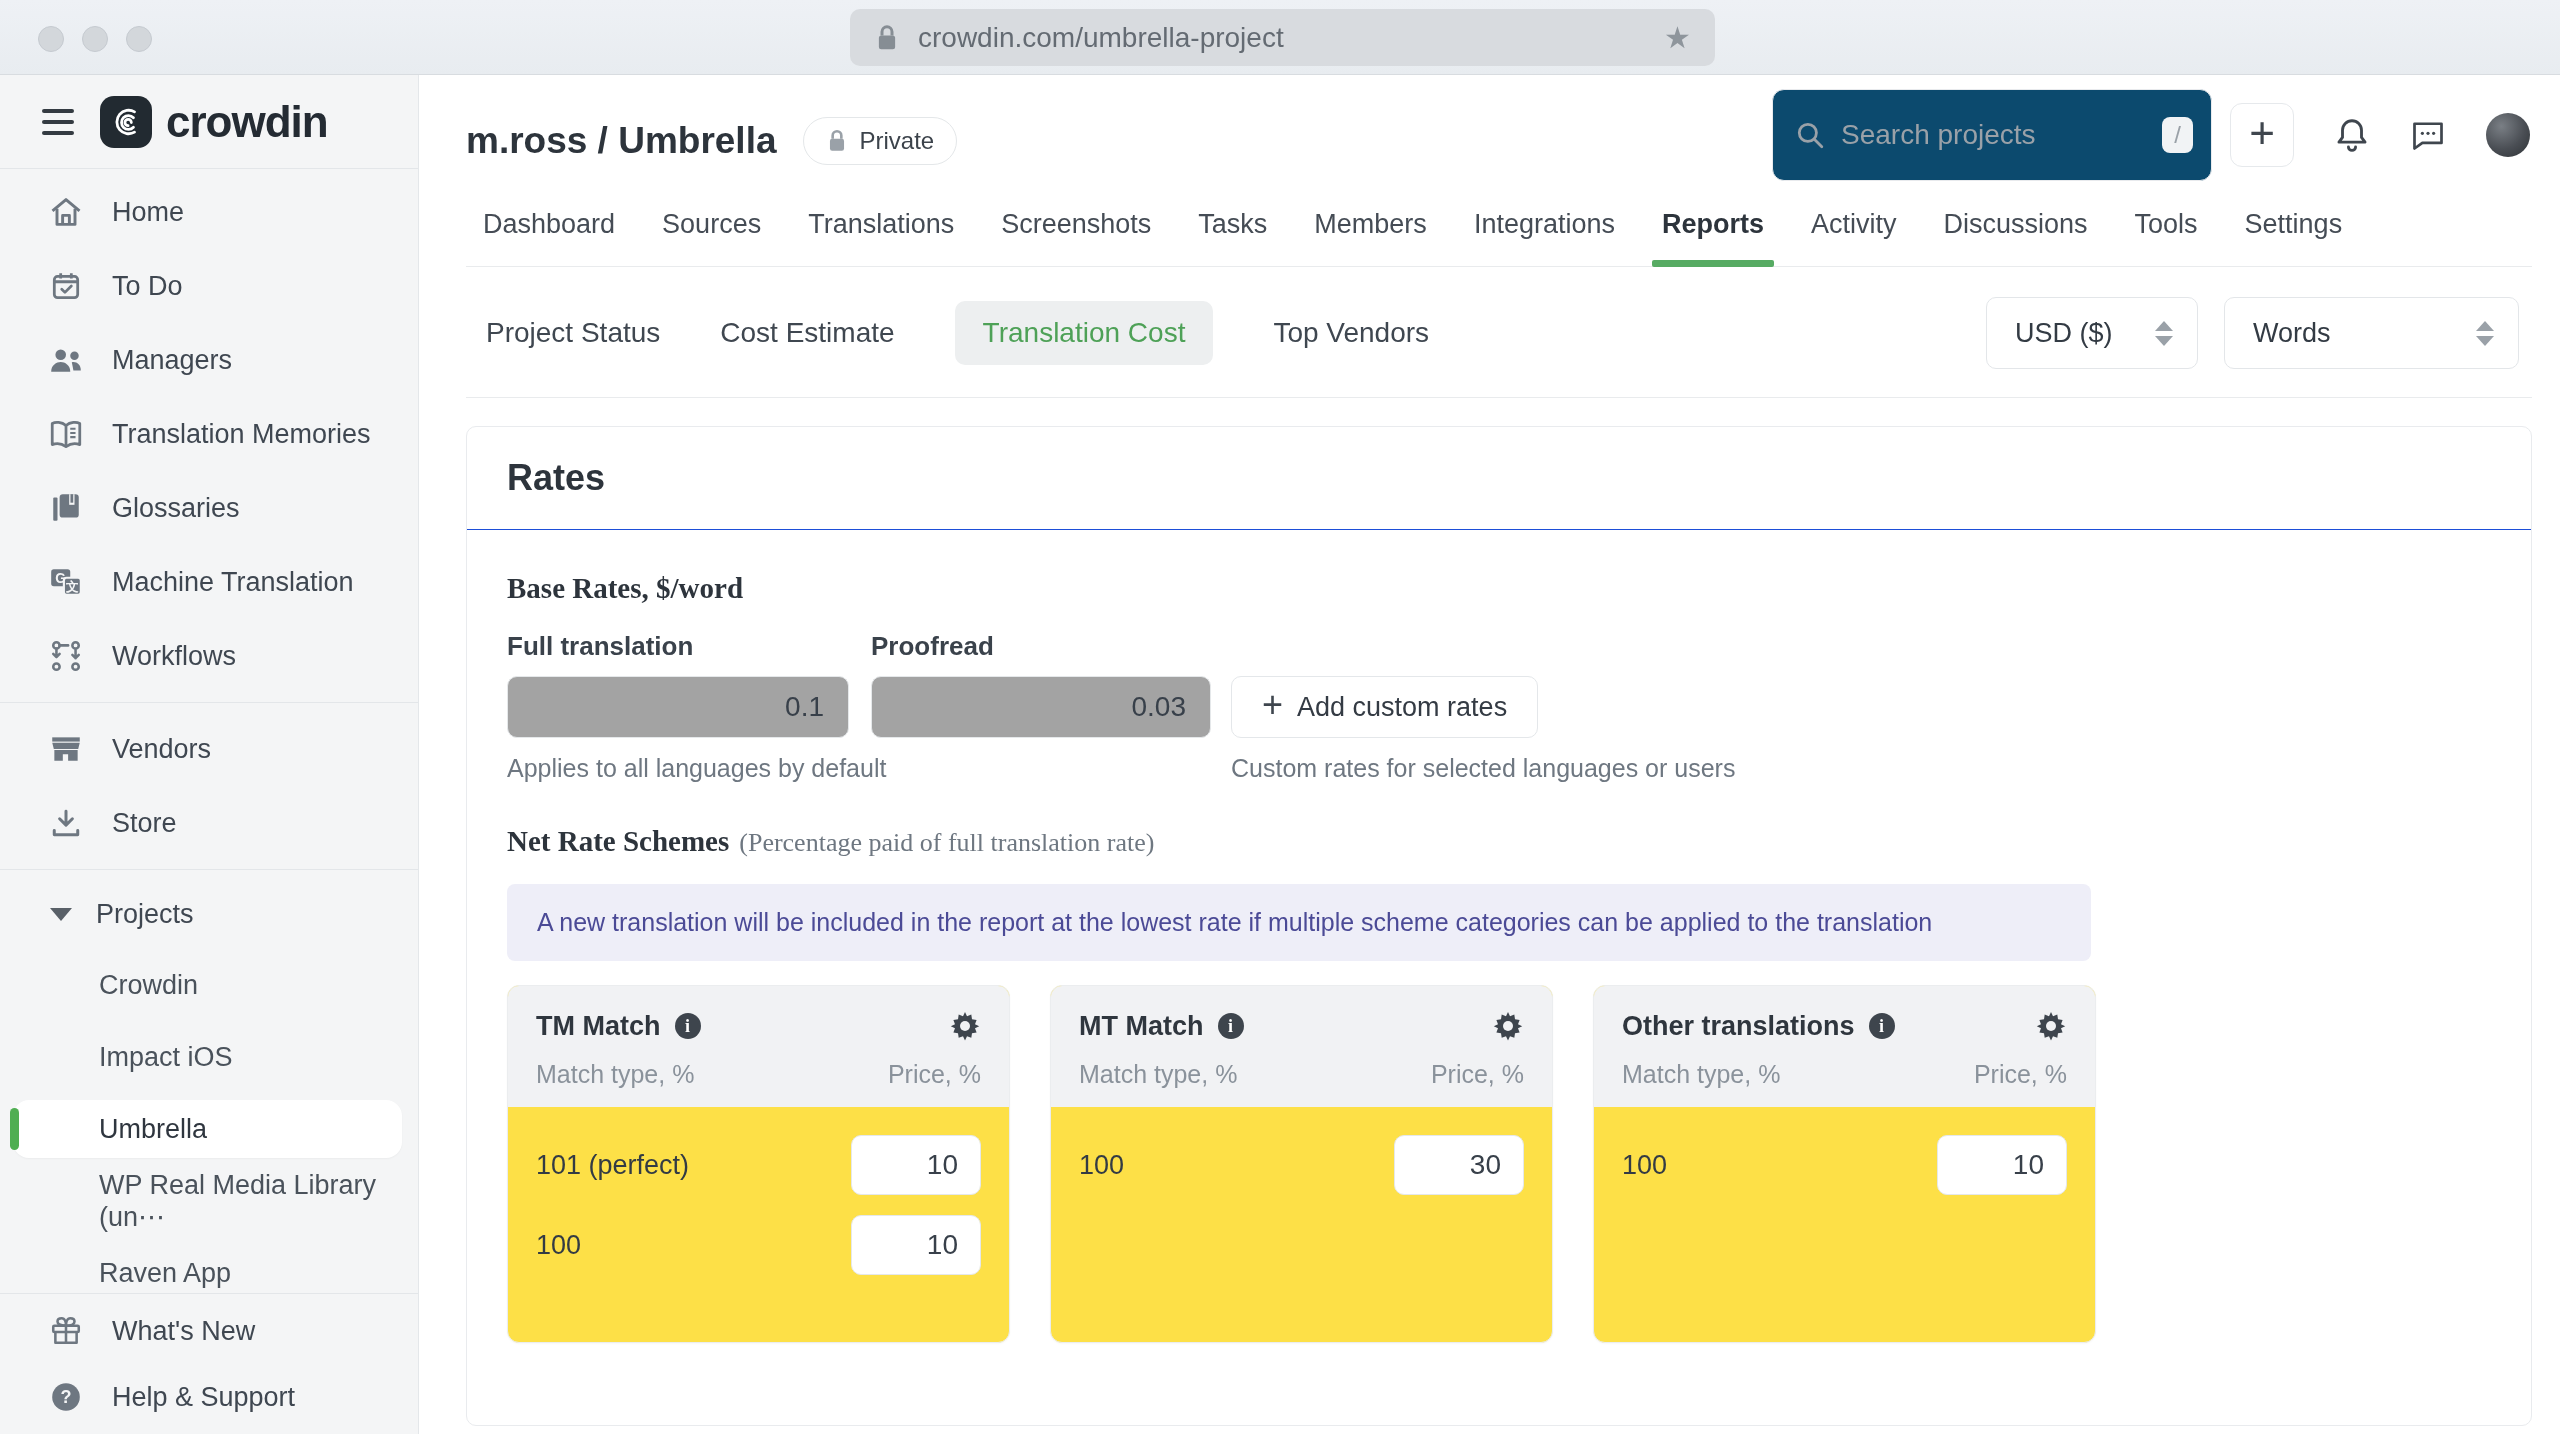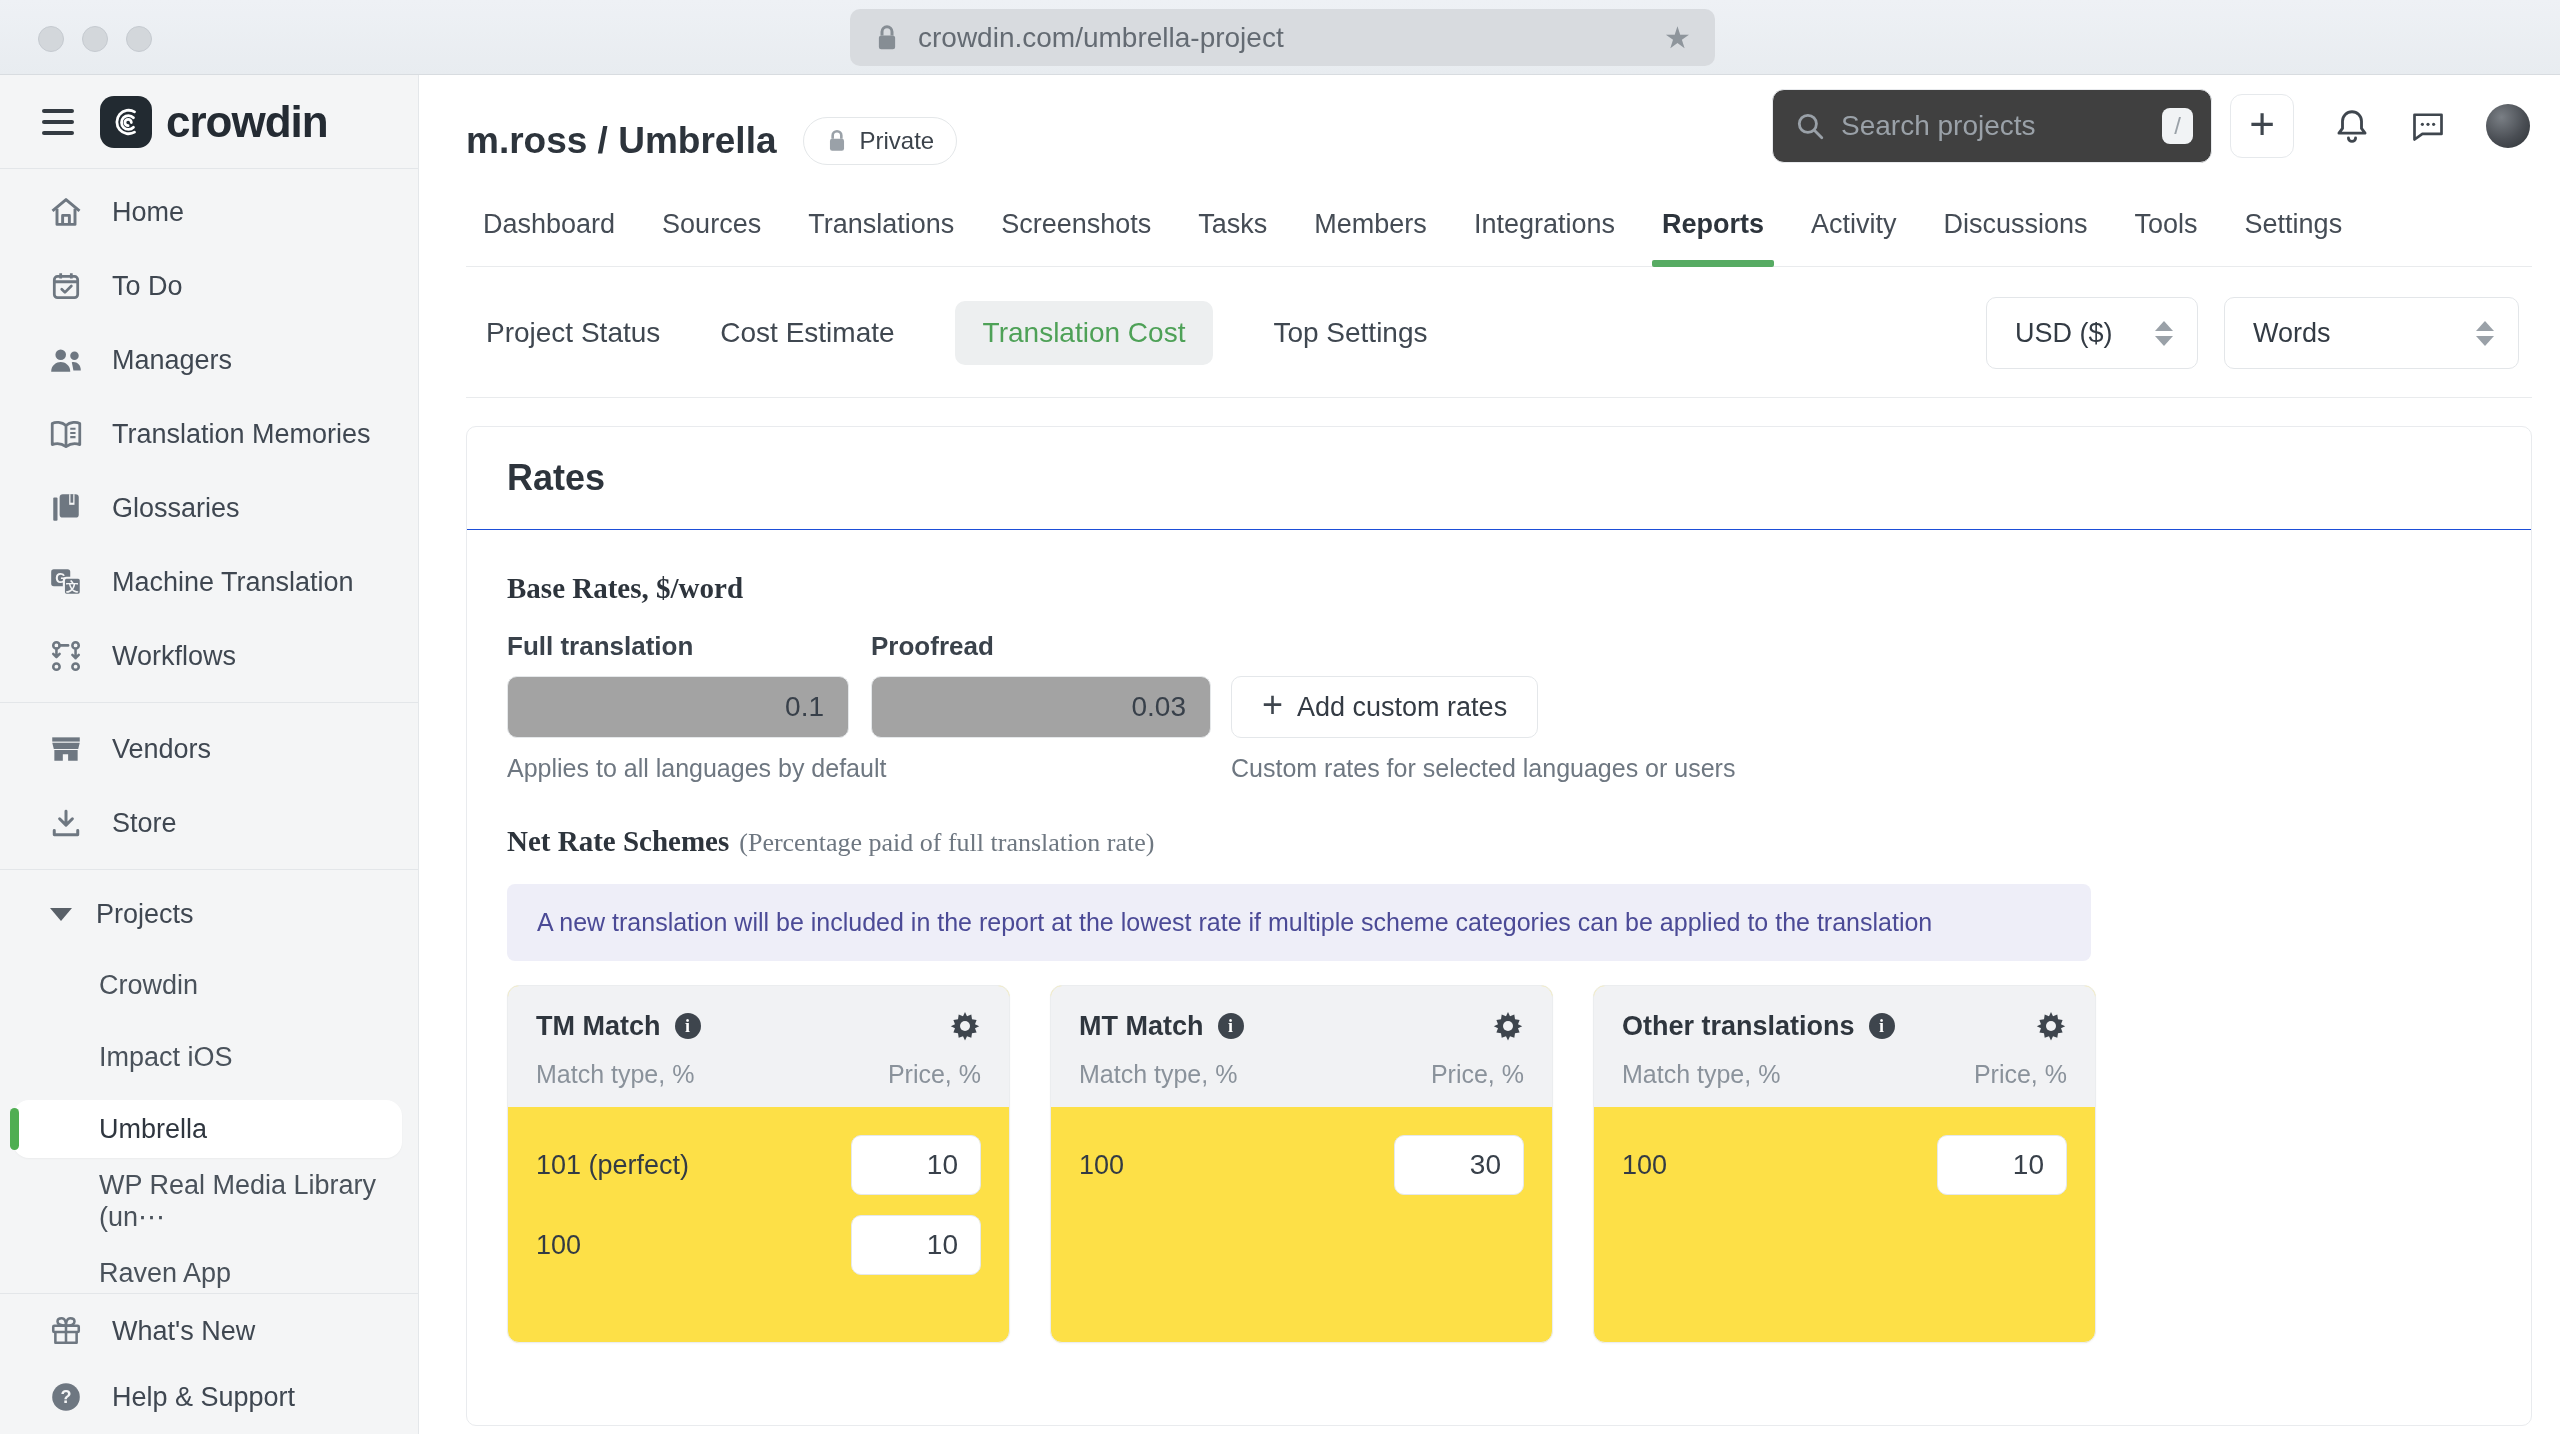--- a/index.html
+++ b/index.html
@@ -84,22 +84,22 @@
   .page-header { display:flex; align-items:center; margin:34px 0 0 47px; height:64px; }
   .page-title { font-size:37px; font-weight:bold; color:#2d343c; margin:0; }
   .badge {
     display:flex; align-items:center; gap:12px; margin-left:26px;
     border:1px solid #e4e7e9; border-radius:999px; padding:9px 22px;
     font-size:24px; color:#3c434b; background:#fff;
   }
 
   .header-actions { position:absolute; top:14px; right:30px; display:flex; align-items:center; }
   .search-box {
-    width:440px; height:74px; border:1px solid #e8eaed; border-radius:12px;
-    display:flex; align-items:center; gap:16px; padding:0 18px 0 22px; background:#404040;
+    width:440px; height:92px; border:1px solid #e8eaed; border-radius:12px;
+    display:flex; align-items:center; gap:16px; padding:0 18px 0 22px; background:#0c4a6e;
   }
   .search-ph { flex:1; font-size:28px; color:#9aa1a8; }
   .kbd {
     font-size:24px; color:#9aa1a8; background:#f1f3f5; border-radius:8px; padding:4px 12px;
   }
   .add-btn {
     width:64px; height:64px; margin-left:18px; background:#fff;
     border:1px solid #e6e9ec; border-radius:12px;
     font-size:44px; line-height:1; color:#3f464e; cursor:pointer;
     display:flex; align-items:center; justify-content:center; padding-bottom:6px;
@@ -463,21 +463,21 @@
         <span class="tab">Tools</span>
         <span class="tab">Settings</span>
       </div>
     </div>
 
     <div class="subtabs-row">
       <div class="subtabs">
         <span class="subtab">Project Status</span>
         <span class="subtab">Cost Estimate</span>
         <span class="subtab active">Translation Cost</span>
-        <span class="subtab">Top Settings</span>
+        <span class="subtab">Top Vendors</span>
       </div>
       <div class="selects">
         <div class="select currency">
           <span>USD ($)</span>
           <span class="updown">
               <i class="up"></i>
               <i class="dn"></i>
             </span>
         </div>
         <div class="select units">

